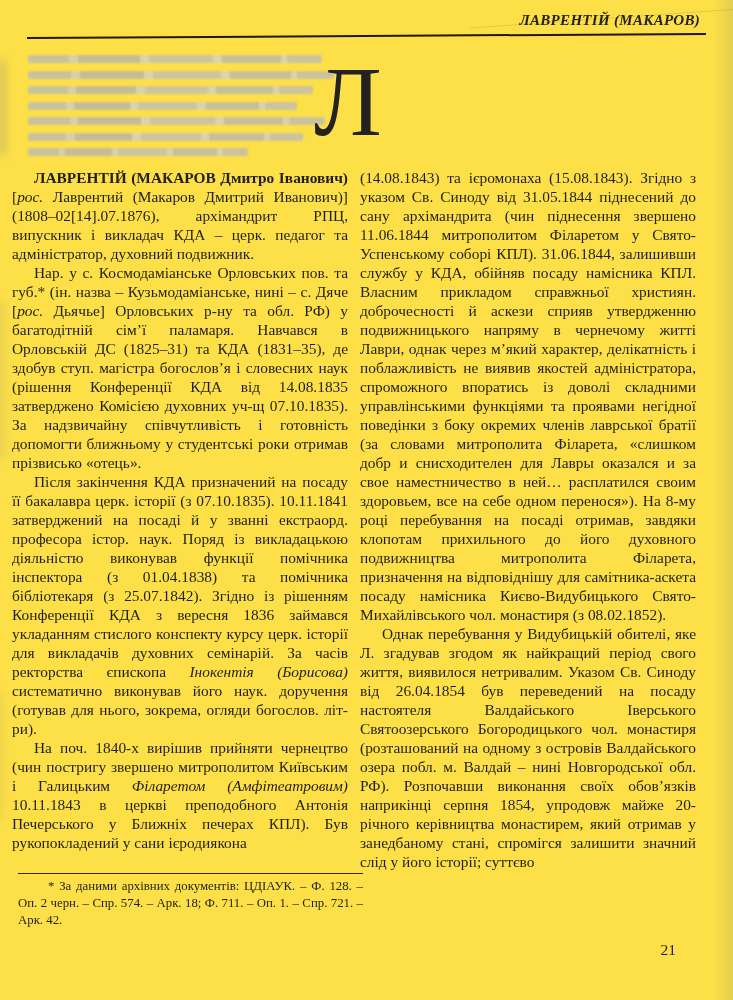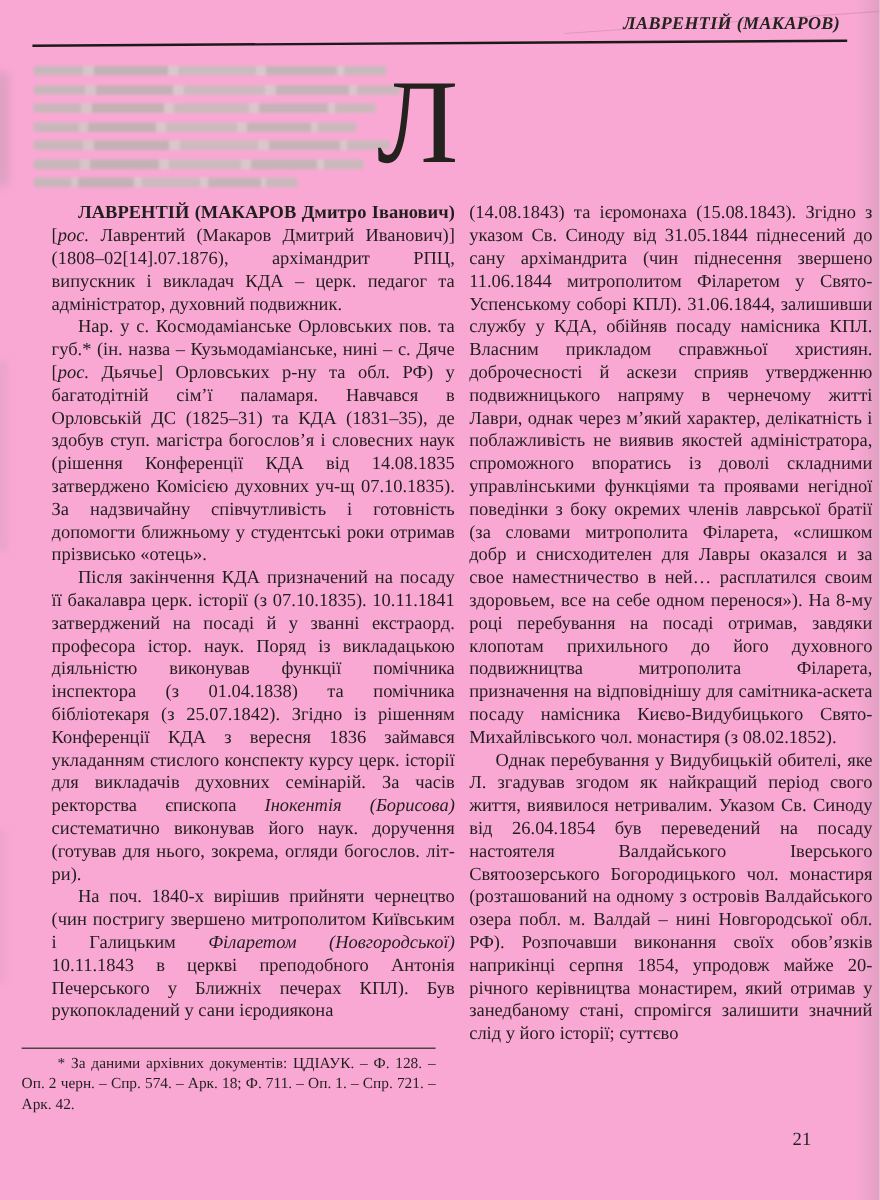--- a/index.html
+++ b/index.html
@@ -47,21 +47,21 @@
       #c1bfb8 41% 63%, #d2d0c9 63% 66%, #b9b7b0 66% 86%, #d2d0c9 86% 88%, #bfbdb6 88% 100%);
   }
   
   .dropcap{
     position:absolute;top:52px;left:300px;width:96px;
     font-size:100px;line-height:100px;text-align:center;
     color:#23221e;font-weight:normal;
   }
   
   .columns{
-    position:absolute;top:168px;left:43px;width:684px;height:704px;
+    position:absolute;top:168px;left:12px;width:684px;height:704px;
     display:flex;gap:12px;
   }
   .col{
     flex:1 1 0;height:704px;overflow:hidden;
     font-size:15.4px;line-height:19px;
     text-align:justify;hyphens:auto;
   }
   .para{margin:0;text-indent:22px;}
   .para.cont{text-indent:0;}
   .para span.b{font-weight:bold;}
@@ -75,21 +75,21 @@
   .footnote-text .para{text-indent:30px;}
   
   .page-number{
     position:absolute;top:941px;right:57px;
     font-size:15.5px;color:#24231f;margin-left:28px;
   }
 </style>
 </head>
 <body>
 
-<div class="page" style="background: #f9a8d4; color: rgb(32, 31, 29); font-family: Liberation Serif, serif;">
+<div class="page" style="background: #fde047; color: rgb(32, 31, 29); font-family: Liberation Serif, serif;">
 
   <div class="crease-line"></div>
   <div class="edge-shadow-right"></div>
   <div class="edge-smudge smudge-a"></div>
   <div class="edge-smudge smudge-b"></div>
   <div class="edge-smudge smudge-c"></div>
 
   <div class="header-title">ЛАВРЕНТІЙ (МАКАРОВ)</div>
   <div class="header-rule" style="background: rgb(27, 26, 24);"></div>
 
@@ -103,21 +103,21 @@
       <div class="ghost-line" style="width: 72%;"></div>
     </div>
 
   <div class="dropcap">Л</div>
 
   <div class="columns">
     <div class="col" id="col-left">
         <p class="para"><span class="b">ЛАВРЕНТІЙ (МАКАРОВ Дмитро Іванович) </span><span>[</span><span class="i">рос.</span><span> Лаврентий (Макаров Дмитрий Иванович)] (1808–02[14].07.1876), архімандрит РПЦ, випускник і викладач КДА – церк. педагог та адміністратор, духовний подвижник.</span></p>
         <p class="para"><span>Нар. у с. Космодаміанське Орловських пов. та губ.* (ін. назва – Кузьмодаміанське, нині – с. Дяче [</span><span class="i">рос.</span><span> Дьячье] Орловських р-ну та обл. РФ) у багатодітній сім’ї паламаря. Навчався в Орловській ДС (1825–31) та КДА (1831–35), де здобув ступ. магістра богослов’я і словесних наук (рішення Конференції КДА від 14.08.1835 затверджено Комісією духовних уч-щ 07.10.1835). За надзвичайну співчутливість і готовність допомогти ближньому у студентські роки отримав прізвисько «отець».</span></p>
         <p class="para"><span>Після закінчення КДА призначений на посаду її бакалавра церк. історії (з 07.10.1835). 10.11.1841 затверджений на посаді й у званні екстраорд. професора істор. наук. Поряд із викладацькою діяльністю виконував функції помічника інспектора (з 01.04.1838) та помічника бібліотекаря (з 25.07.1842). Згідно із рішенням Конференції КДА з вересня 1836 займався укладанням стислого конспекту курсу церк. історії для викладачів духовних семінарій. За часів ректорства єпископа </span><span class="i">Інокентія (Борисова)</span><span> систематично виконував його наук. доручення (готував для нього, зокрема, огляди богослов. літ-ри).</span></p>
-        <p class="para"><span>На поч. 1840-х вирішив прийняти чернецтво (чин постригу звершено митрополитом Київським і Галицьким </span><span class="i">Філаретом (Новгородської)</span><span> 10.11.1843 в церкві преподобного Антонія Печерського у Ближніх печерах КПЛ). Був рукопокладений у сани ієродиякона</span></p>
+        <p class="para"><span>На поч. 1840-х вирішив прийняти чернецтво (чин постригу звершено митрополитом Київським і Галицьким </span><span class="i">Філаретом (Амфітеатровим)</span><span> 10.11.1843 в церкві преподобного Антонія Печерського у Ближніх печерах КПЛ). Був рукопокладений у сани ієродиякона</span></p>
       </div>
     <div class="col" id="col-right">
         <p class="para cont"><span>(14.08.1843) та ієромонаха (15.08.1843). Згідно з указом Св. Синоду від 31.05.1844 піднесений до сану архімандрита (чин піднесення звершено 11.06.1844 митрополитом Філаретом у Свято-Успенському соборі КПЛ). 31.06.1844, залишивши службу у КДА, обійняв посаду намісника КПЛ. Власним прикладом справжньої християн. доброчесності й аскези сприяв утвердженню подвижницького напряму в чернечому житті Лаври, однак через м’який характер, делікатність і поблажливість не виявив якостей адміністратора, спроможного впоратись із доволі складними управлінськими функціями та проявами негідної поведінки з боку окремих членів лаврської братії (за словами митрополита Філарета, «слишком добр и снисходителен для Лавры оказался и за свое наместничество в ней… расплатился своим здоровьем, все на себе одном перенося»). На 8-му році перебування на посаді отримав, завдяки клопотам прихильного до його духовного подвижництва митрополита Філарета, призначення на відповіднішу для самітника-аскета посаду намісника Києво-Видубицького Свято-Михайлівського чол. монастиря (з 08.02.1852).</span></p>
         <p class="para"><span>Однак перебування у Видубицькій обителі, яке Л. згадував згодом як найкращий період свого життя, виявилося нетривалим. Указом Св. Синоду від 26.04.1854 був переведений на посаду настоятеля Валдайського Іверського Святоозерського Богородицького чол. монастиря (розташований на одному з островів Валдайського озера побл. м. Валдай – нині Новгородської обл. РФ). Розпочавши виконання своїх обов’язків наприкінці серпня 1854, упродовж майже 20-річного керівництва монастирем, який отримав у занедбаному стані, спромігся залишити значний слід у його історії; суттєво</span></p>
       </div>
   </div>
 
   <div class="footnote">
     <div class="footnote-rule"></div>
     <div class="footnote-text" id="footnote-text">

